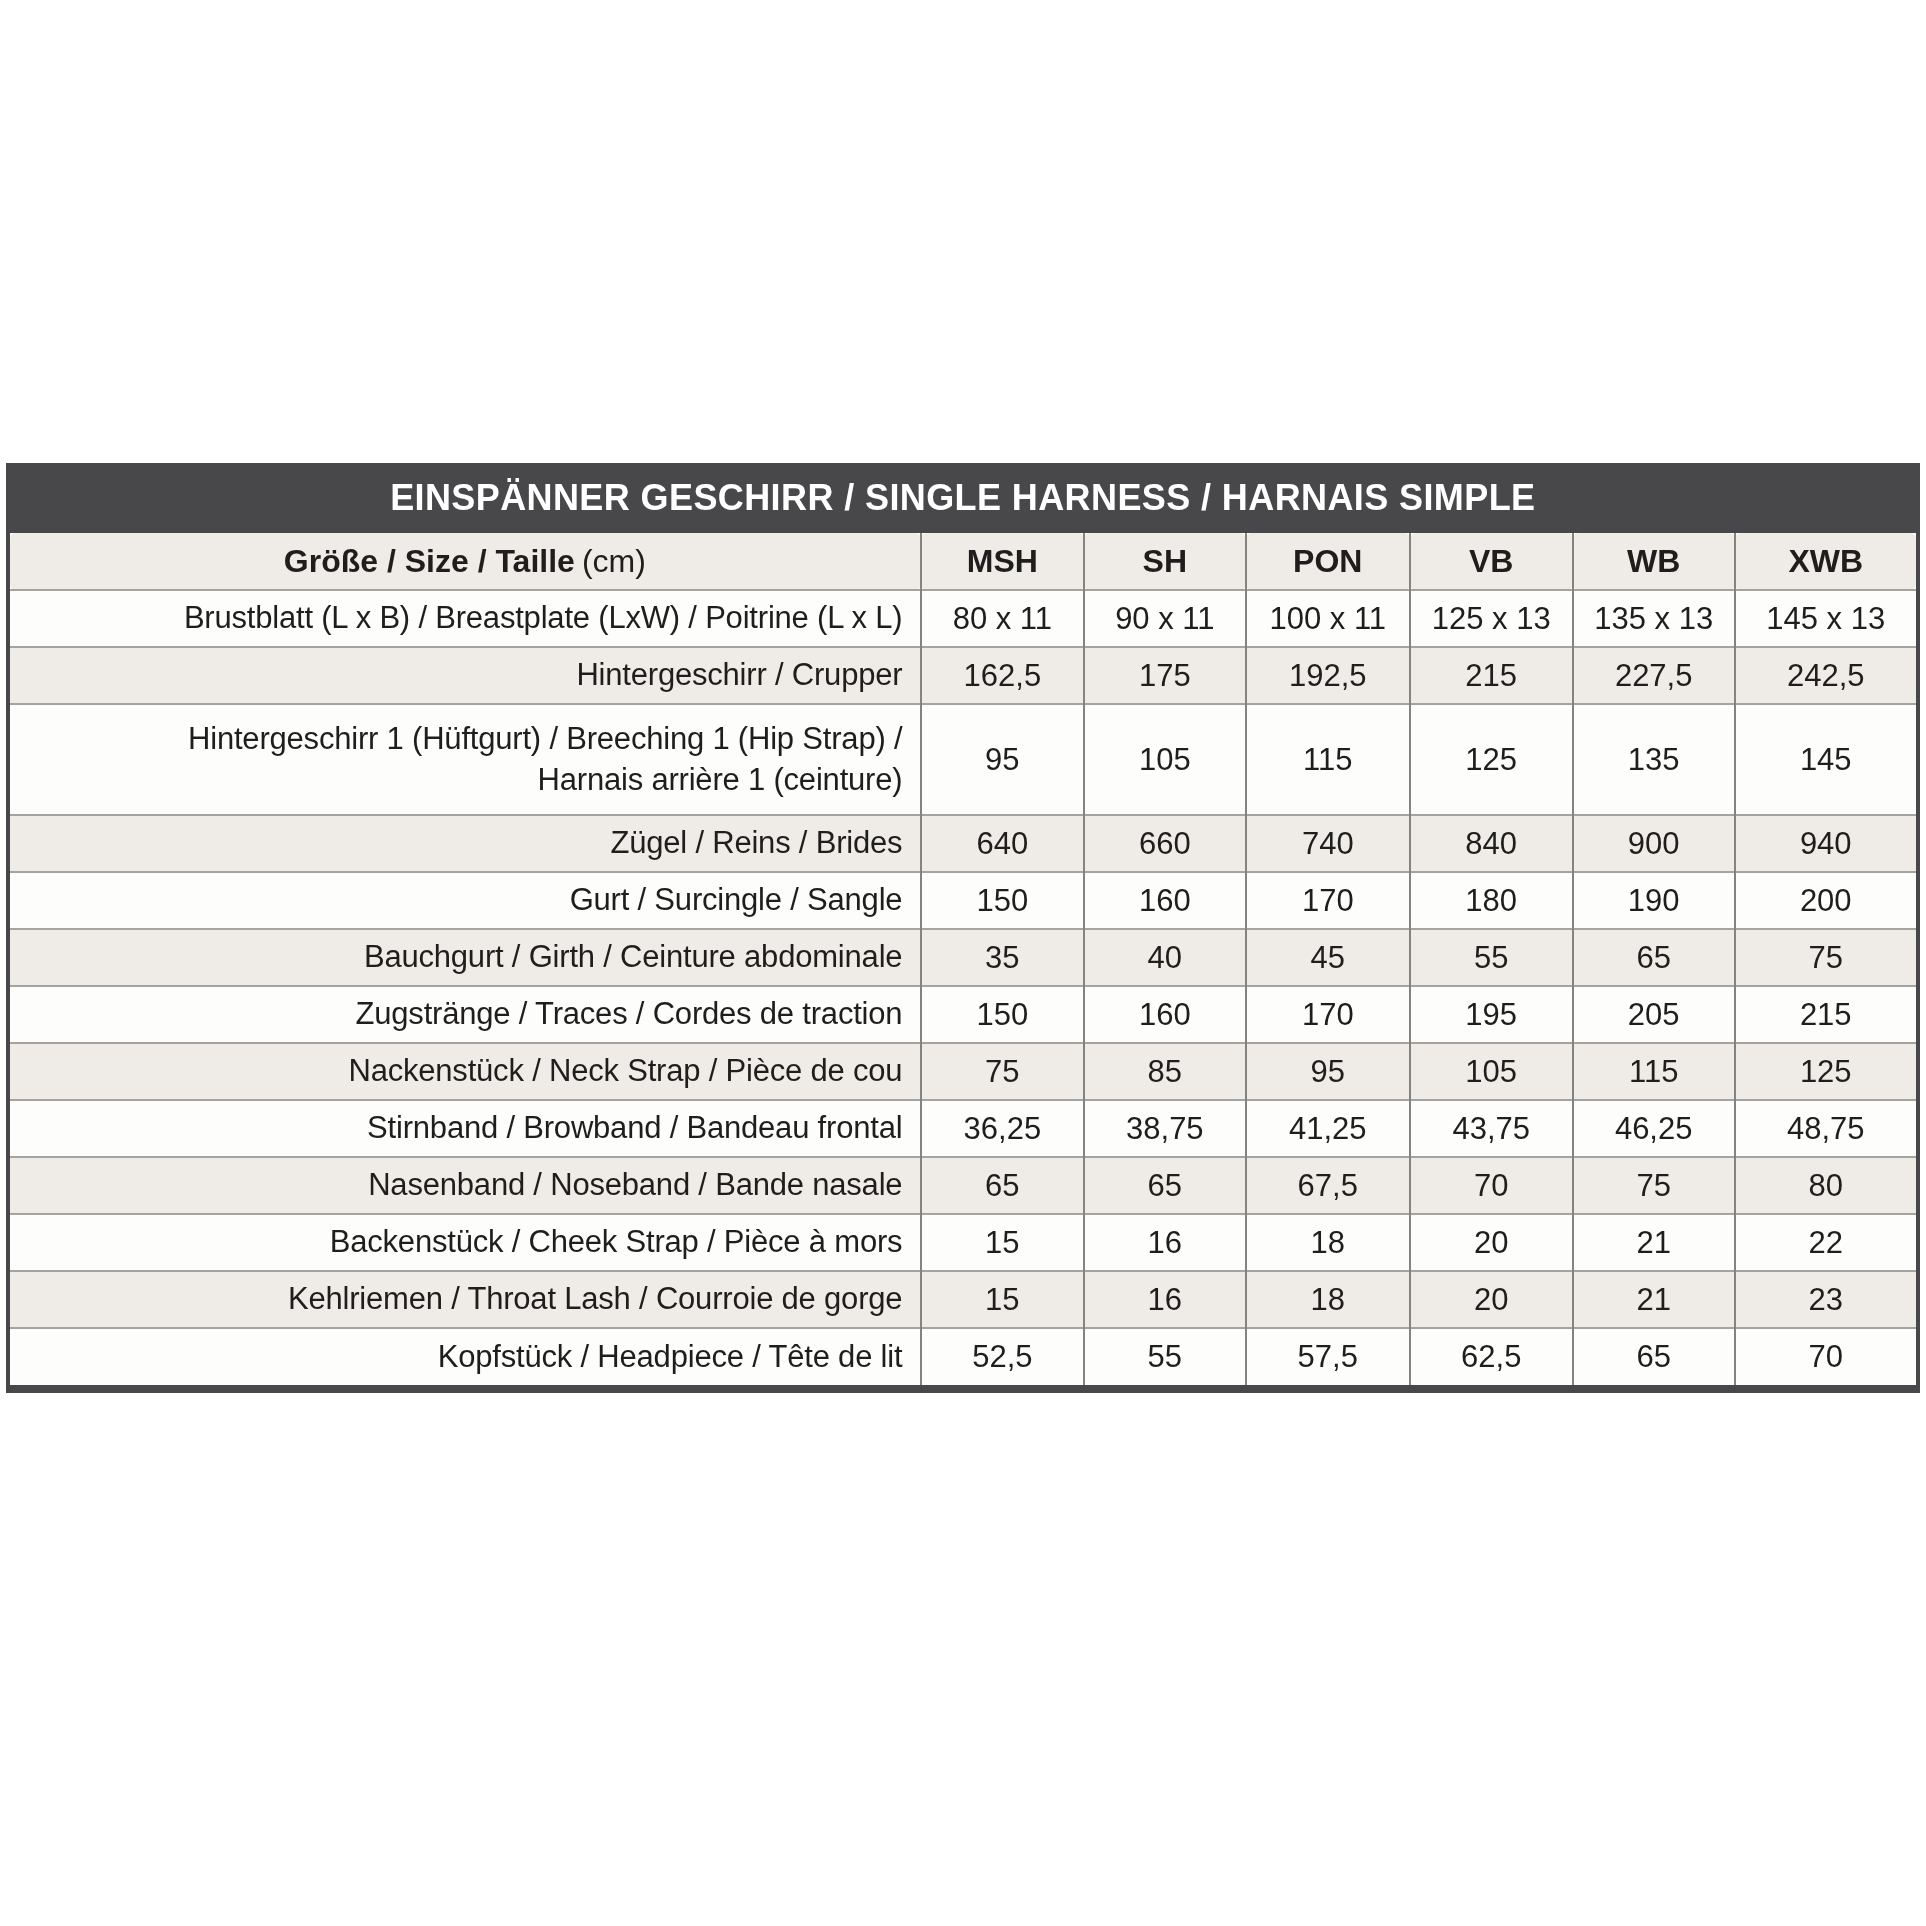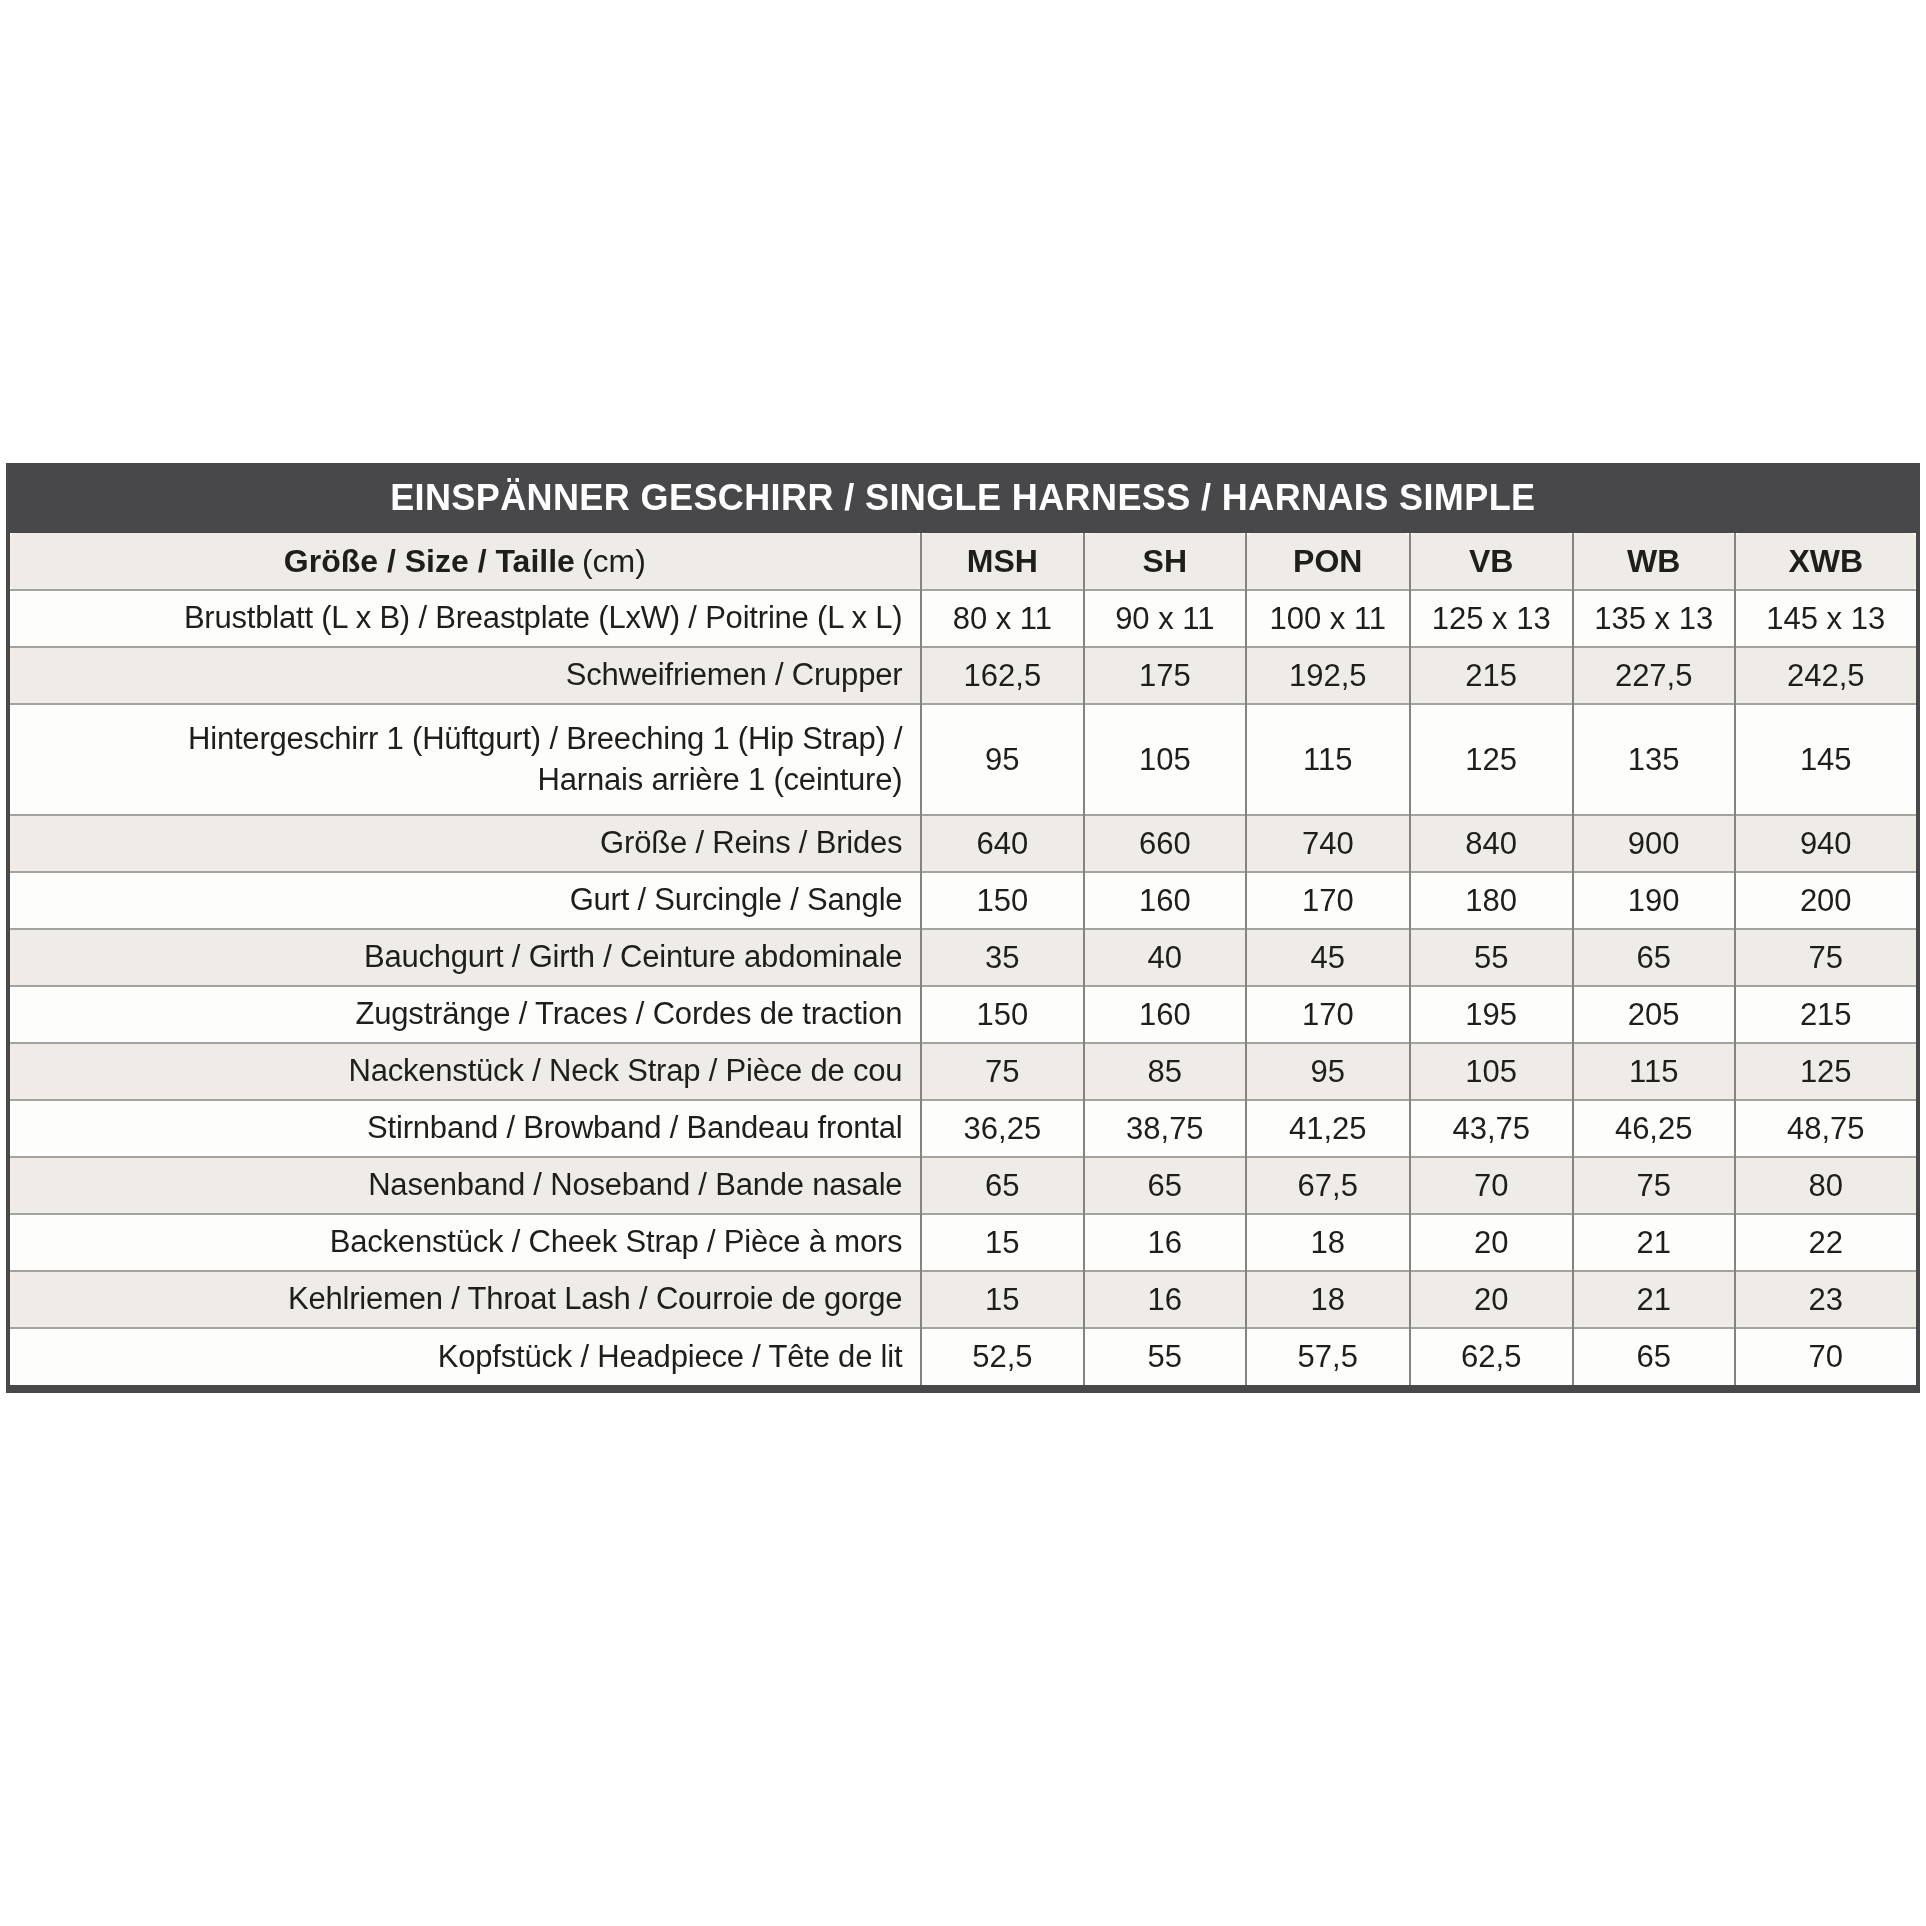--- a/index.html
+++ b/index.html
@@ -120,40 +120,40 @@
       <tr>
         <td class="lbl">Brustblatt (L x B) / Breastplate (LxW) / Poitrine (L x L)</td>
         <td class="val">80 x 11</td>
         <td class="val">90 x 11</td>
         <td class="val">100 x 11</td>
         <td class="val">125 x 13</td>
         <td class="val">135 x 13</td>
         <td class="val">145 x 13</td>
       </tr>
       <tr>
-        <td class="lbl">Schweifriemen / Crupper</td>
+        <td class="lbl">Hintergeschirr / Crupper</td>
         <td class="val">162,5</td>
         <td class="val">175</td>
         <td class="val">192,5</td>
         <td class="val">215</td>
         <td class="val">227,5</td>
         <td class="val">242,5</td>
       </tr>
       <tr class="two-line">
         <td class="lbl">Hintergeschirr 1 (Hüftgurt) / Breeching 1 (Hip Strap) /
 Harnais arrière 1 (ceinture)</td>
         <td class="val">95</td>
         <td class="val">105</td>
         <td class="val">115</td>
         <td class="val">125</td>
         <td class="val">135</td>
         <td class="val">145</td>
       </tr>
       <tr>
-        <td class="lbl">Größe / Reins / Brides</td>
+        <td class="lbl">Zügel / Reins / Brides</td>
         <td class="val">640</td>
         <td class="val">660</td>
         <td class="val">740</td>
         <td class="val">840</td>
         <td class="val">900</td>
         <td class="val">940</td>
       </tr>
       <tr>
         <td class="lbl">Gurt / Surcingle / Sangle</td>
         <td class="val">150</td>

